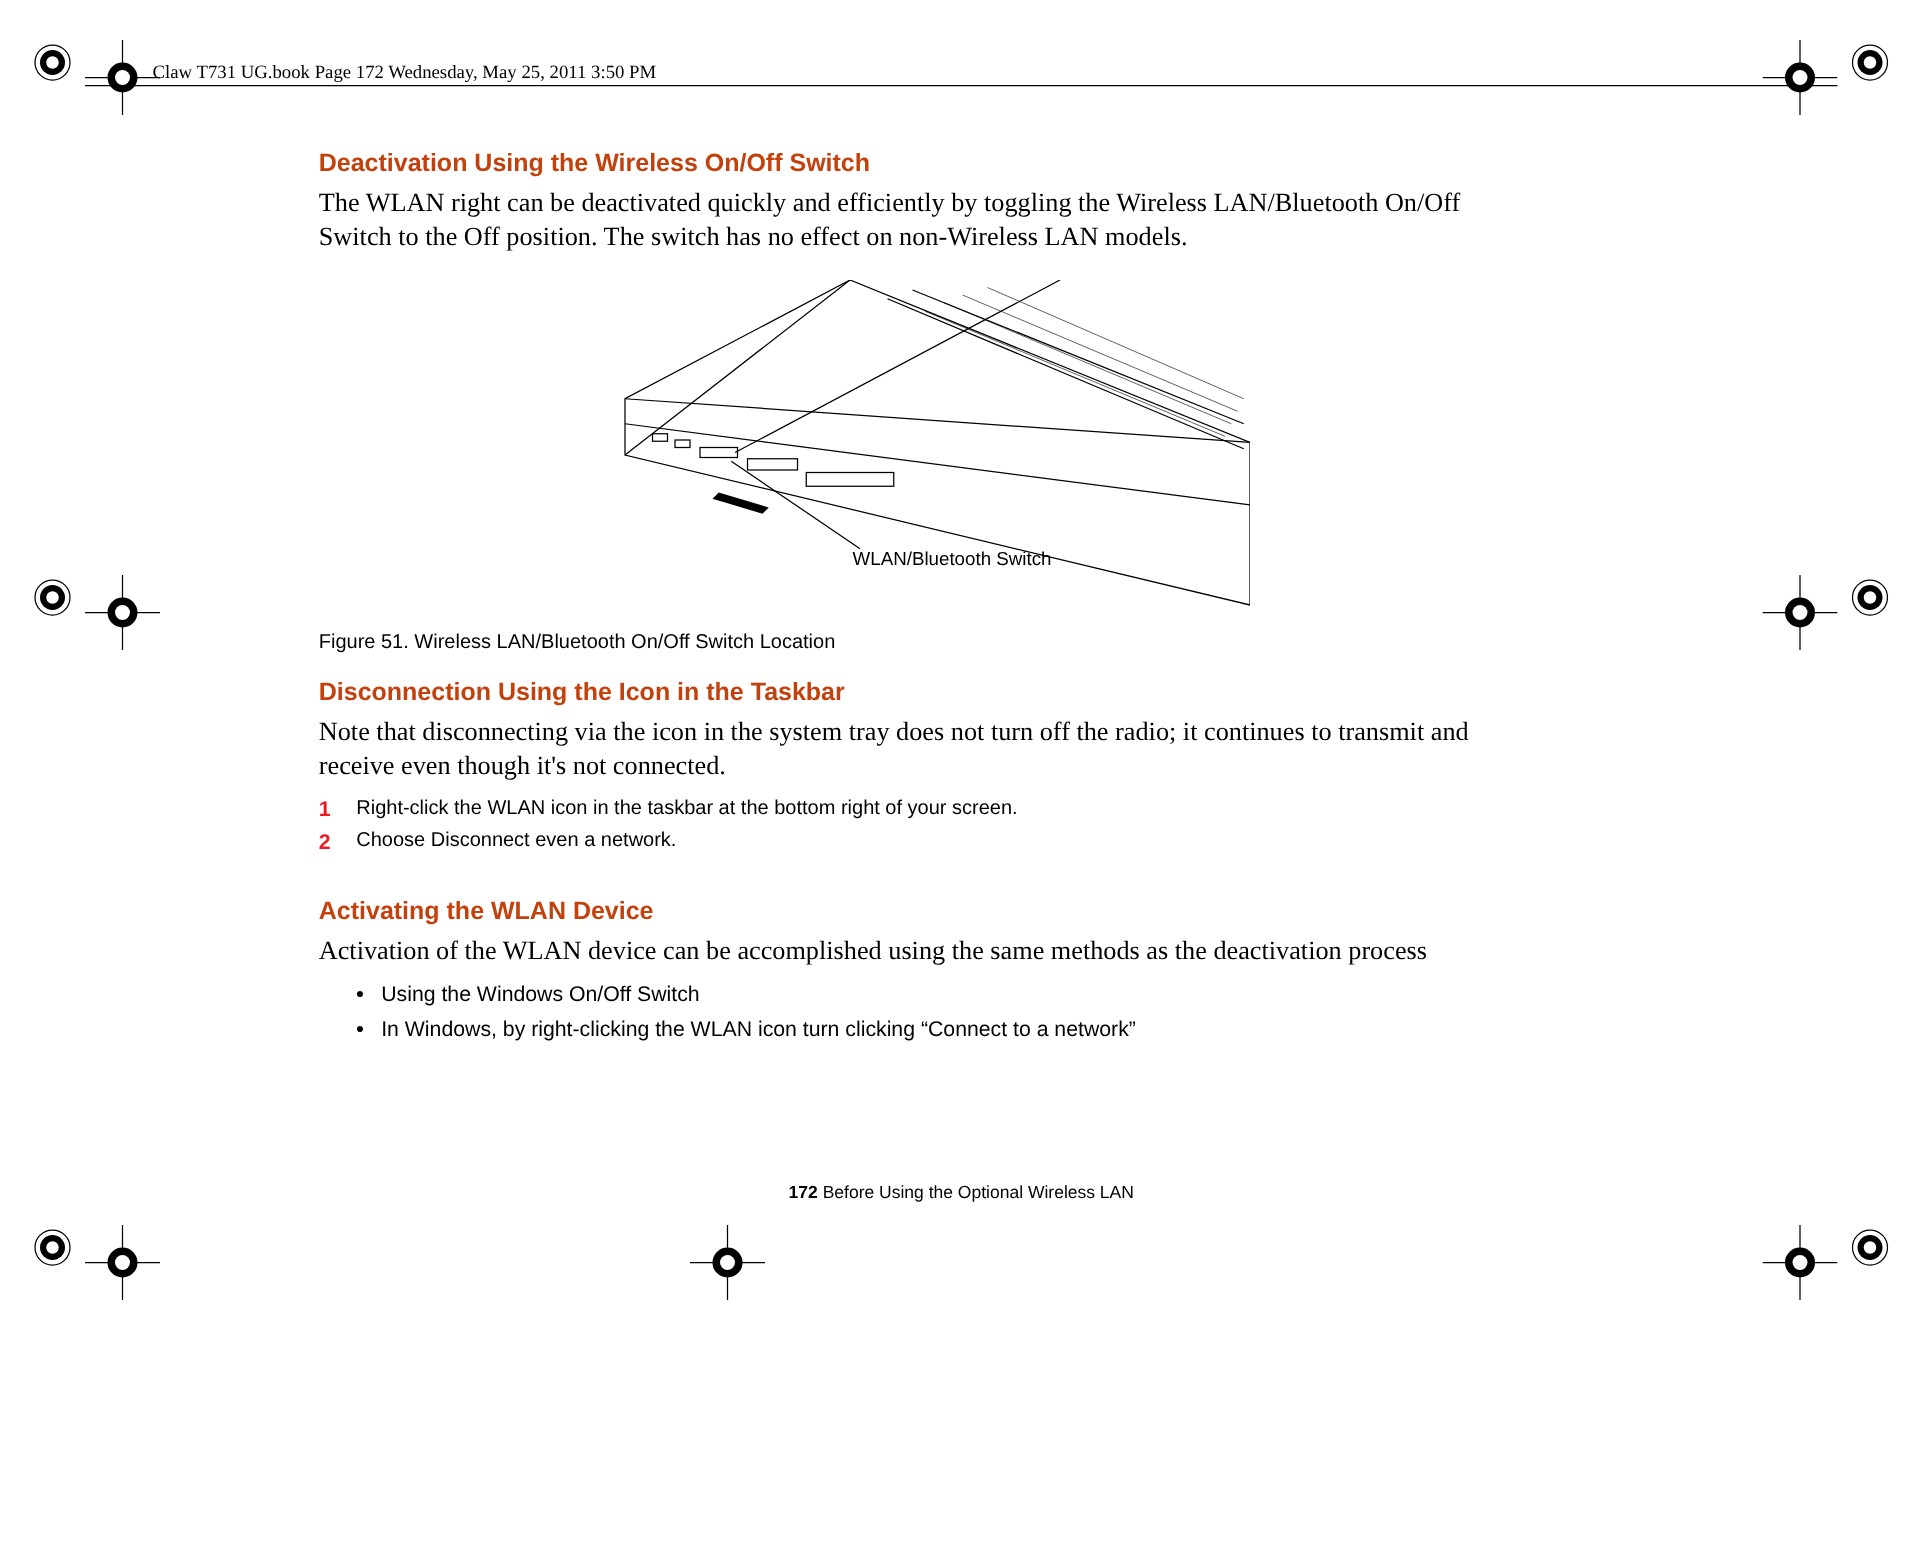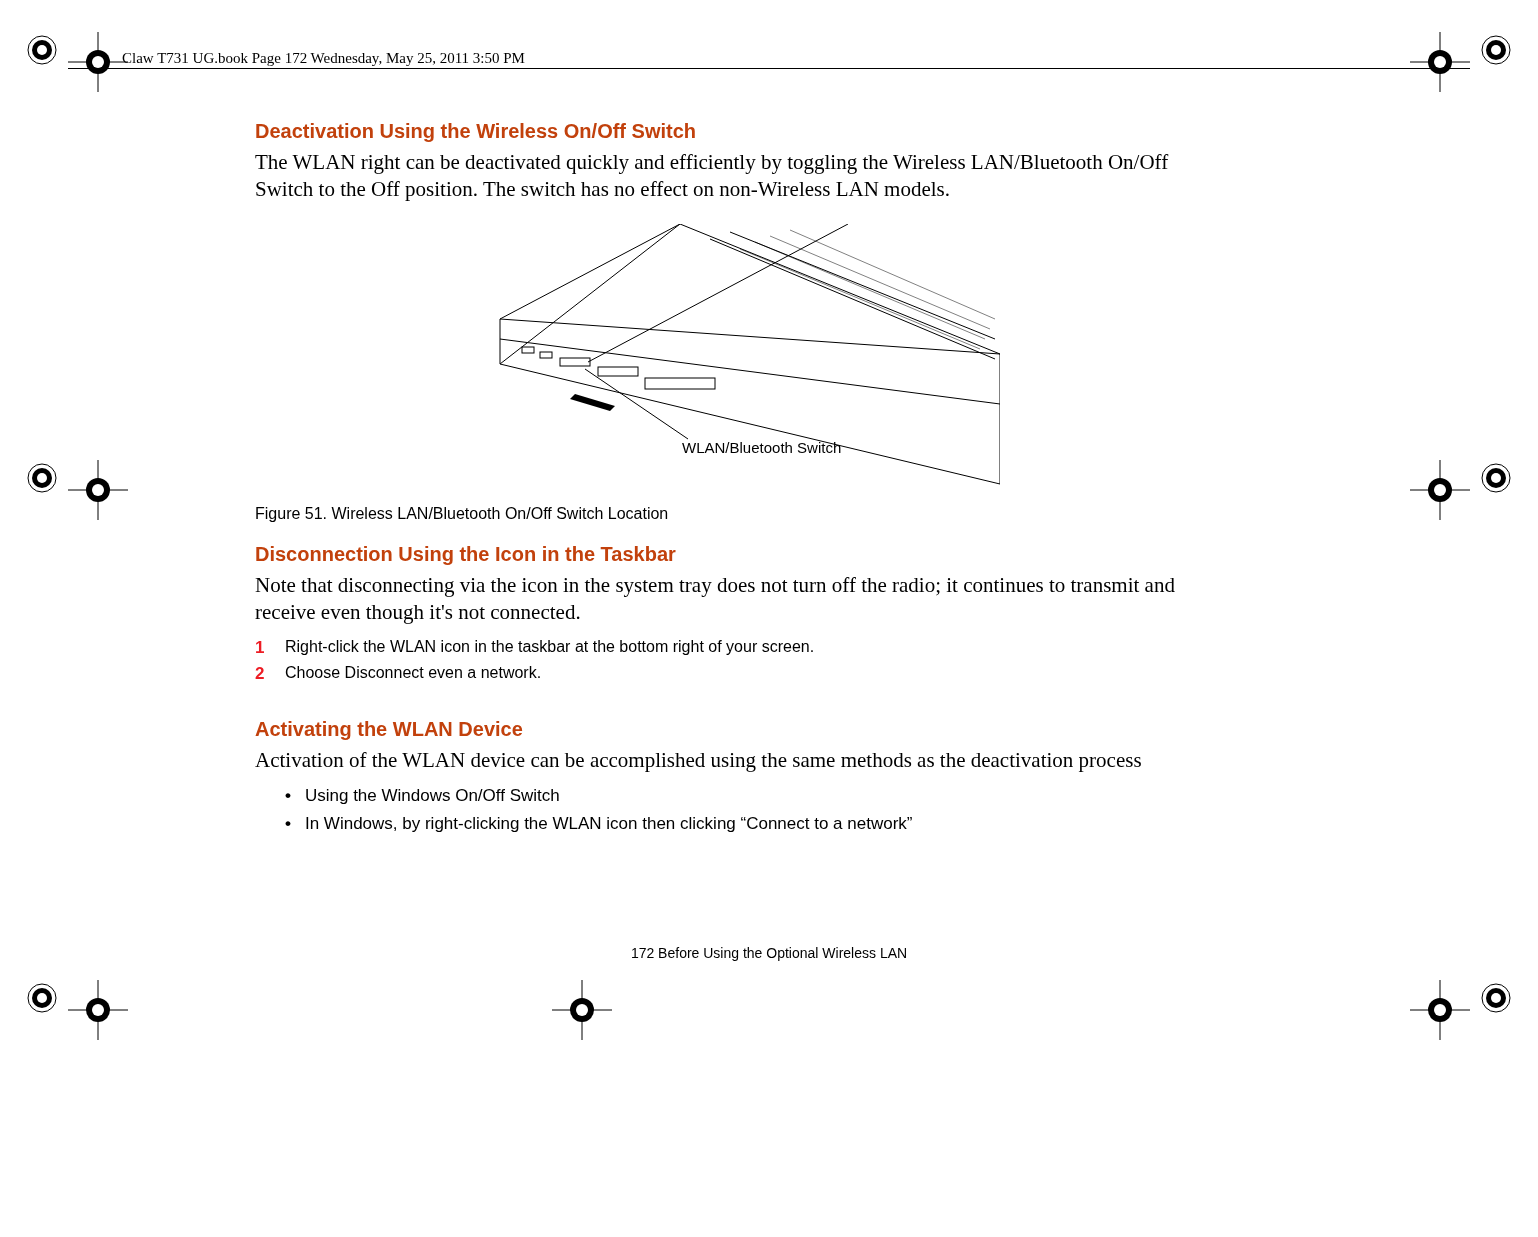--- a/index.html
+++ b/index.html
@@ -108,21 +108,21 @@
     }
     .footer {
       position: absolute;
       top: 945px;
       left: 0;
       width: 100%;
       text-align: center;
       font-size: 14px;
     }
     .footer .pn {
-      font-weight: normal;
+      font-weight: bold;
     }
     .section-gap {
       margin-top: 34px;
     }
   </style>
 </head>
 <body>
 
 <div class="crop-mark" style="top:32px; left:24px;">
   <svg width="36" height="36">
@@ -284,20 +284,20 @@
 
   <p class="heading-red section-gap">Activating the WLAN Device</p>
   <p class="body-text">Activation of the WLAN device can be accomplished using the same methods as the deactivation process</p>
   <div class="bullet-list">
     <div class="bullet-item">
       <span class="bullet-dot">•</span>
       <span>Using the Windows On/Off Switch</span>
     </div>
     <div class="bullet-item">
       <span class="bullet-dot">•</span>
-      <span>In Windows, by right-clicking the WLAN icon then clicking “Connect to a network”</span>
+      <span>In Windows, by right-clicking the WLAN icon turn clicking “Connect to a network”</span>
     </div>
   </div>
 </div>
 
 <div class="footer">
   <span class="pn">172</span><span> Before Using the Optional Wireless LAN</span>
 </div>
 
 </body></html>

